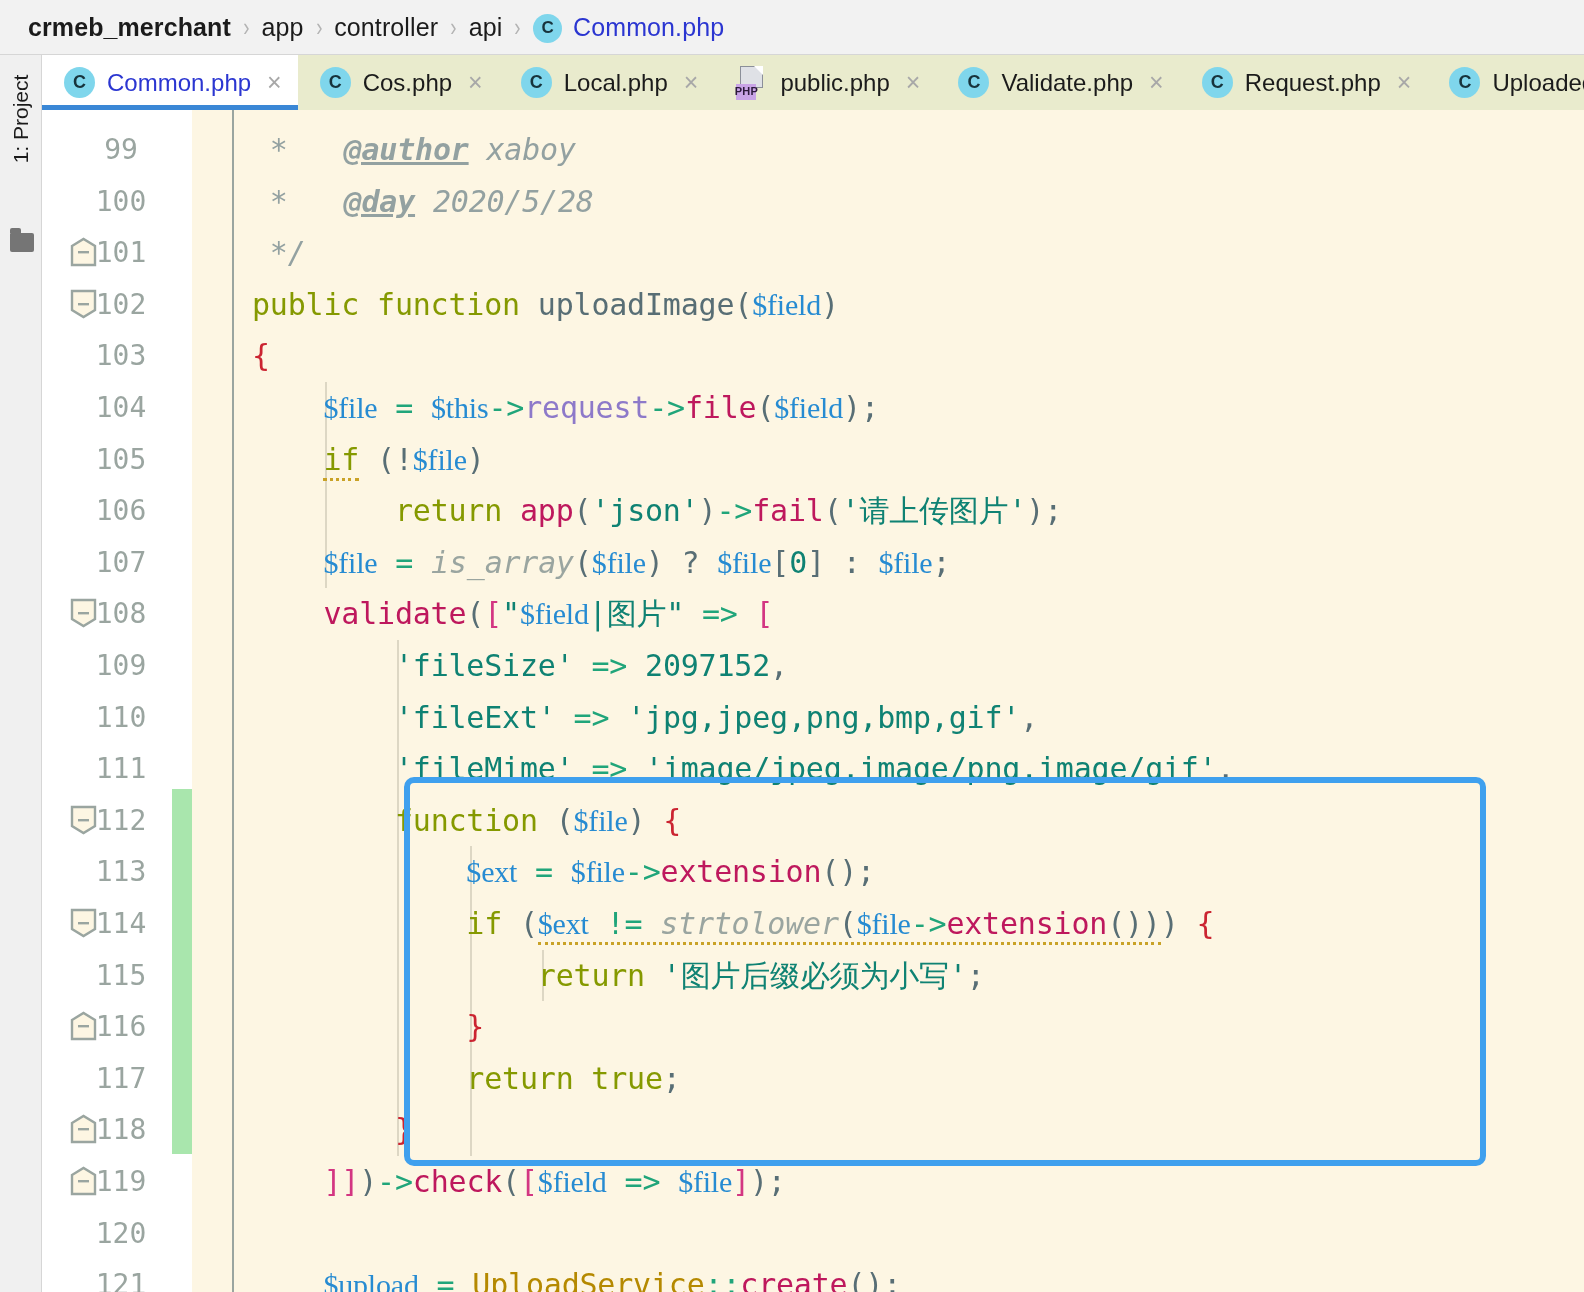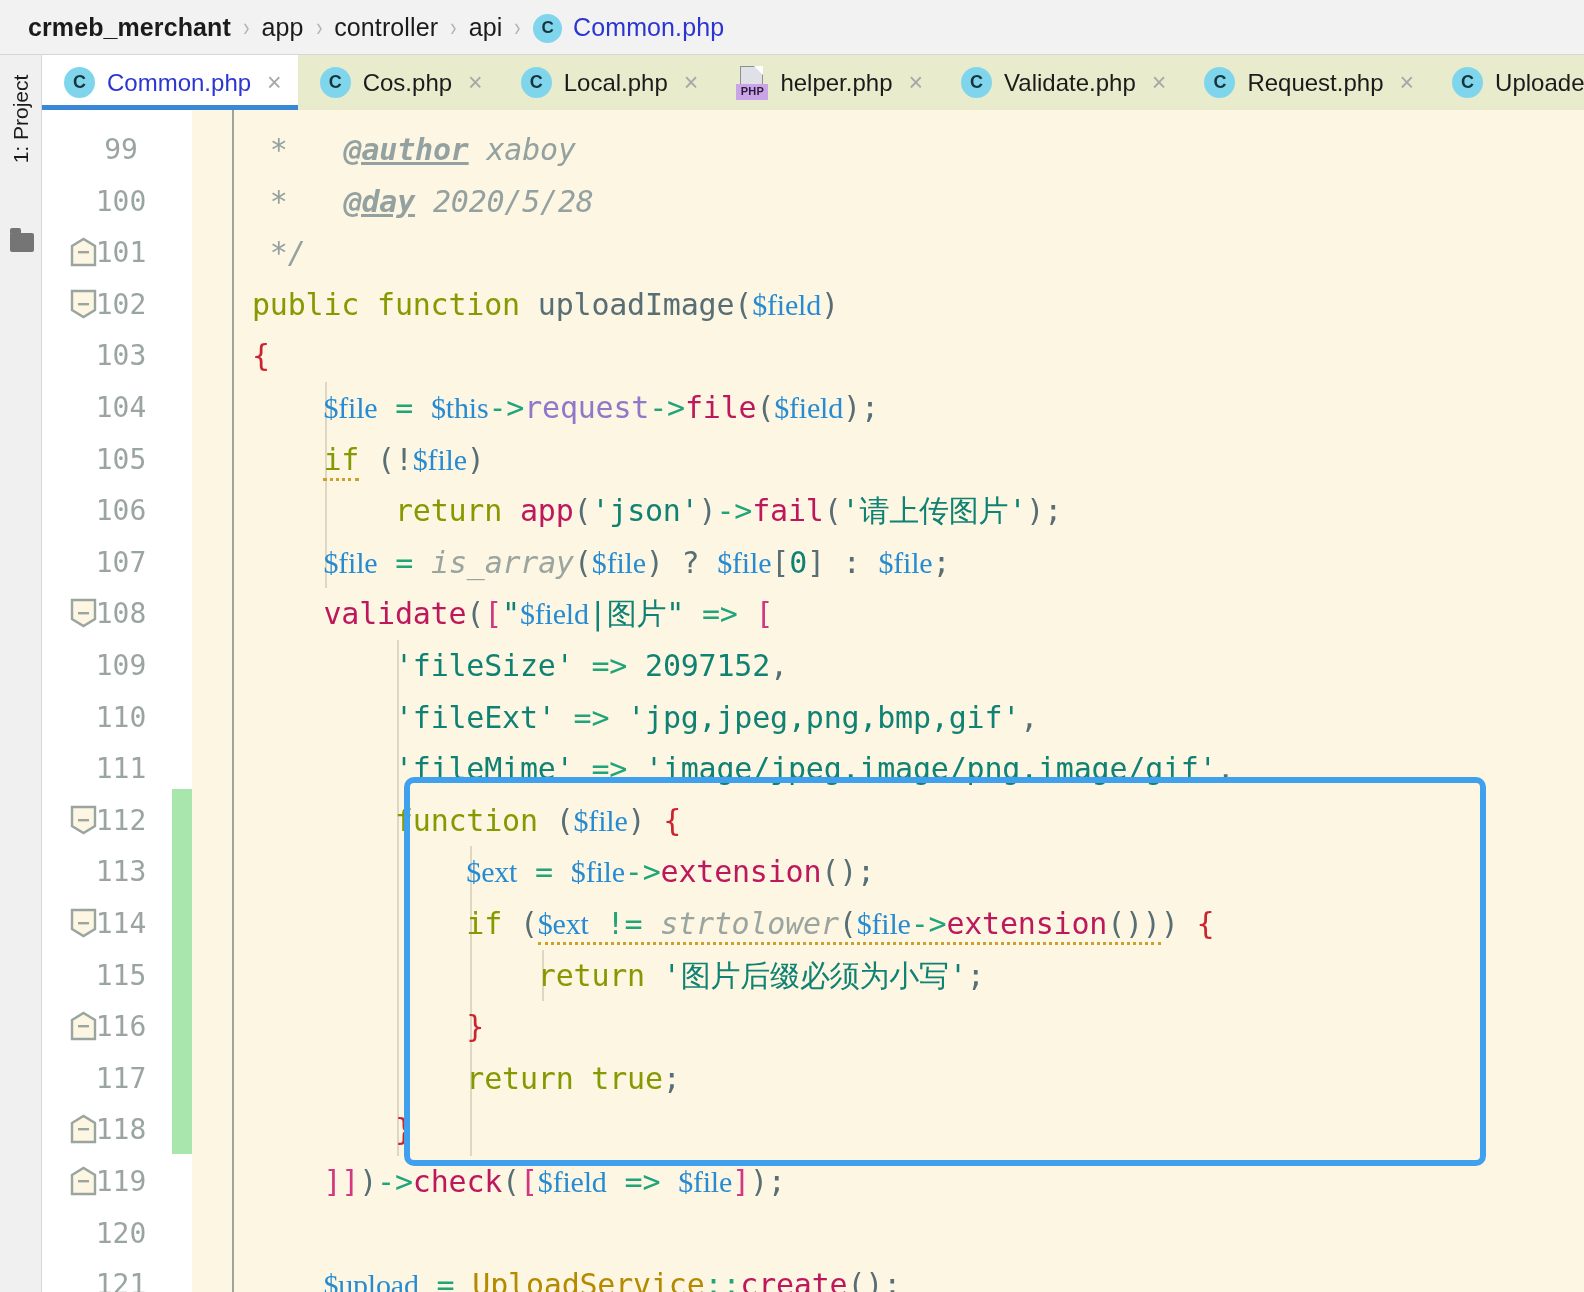--- a/index.html
+++ b/index.html
@@ -84,21 +84,21 @@
   .tab .ic.phpfile .sheet{
     position:absolute;left:4px;top:0;width:23px;height:22px;
     background:#dfe1e6;border:1.5px solid #8b8f99;box-sizing:border-box;
   }
   .tab .ic.phpfile .sheet:before{
     content:"";position:absolute;right:-1px;top:-1px;
     border-width:0 9px 9px 0;border-style:solid;
     border-color:transparent #ffffff transparent transparent;
   }
   .tab .ic.phpfile .php{
-    position:absolute;left:0;bottom:0;width:32px;height:16px;
+    position:absolute;left:0;bottom:0;width:20px;height:16px;
     background:#c9a4e6;color:#2d1a3c;font-size:11px;font-weight:700;
     display:flex;align-items:center;justify-content:center;
     letter-spacing:.3px;line-height:1;
   }
   .tab .close{
     margin-left:16px;font-size:25px;color:#a8a8a8;font-weight:300;
     line-height:1;
   }
   .tab .lbl{line-height:1;}
 
@@ -201,21 +201,21 @@
         <span class="close">×</span>
       </div><div class="tab">
         <span class="ic">C</span>
         <span class="lbl">Local.php</span>
         <span class="close">×</span>
       </div><div class="tab">
         <span class="ic phpfile">
           <span class="sheet"></span>
           <span class="php">PHP</span>
         </span>
-        <span class="lbl">helper.php</span>
+        <span class="lbl">public.php</span>
         <span class="close">×</span>
       </div><div class="tab">
         <span class="ic">C</span>
         <span class="lbl">Validate.php</span>
         <span class="close">×</span>
       </div><div class="tab">
         <span class="ic">C</span>
         <span class="lbl">Request.php</span>
         <span class="close">×</span>
       </div><div class="tab">

